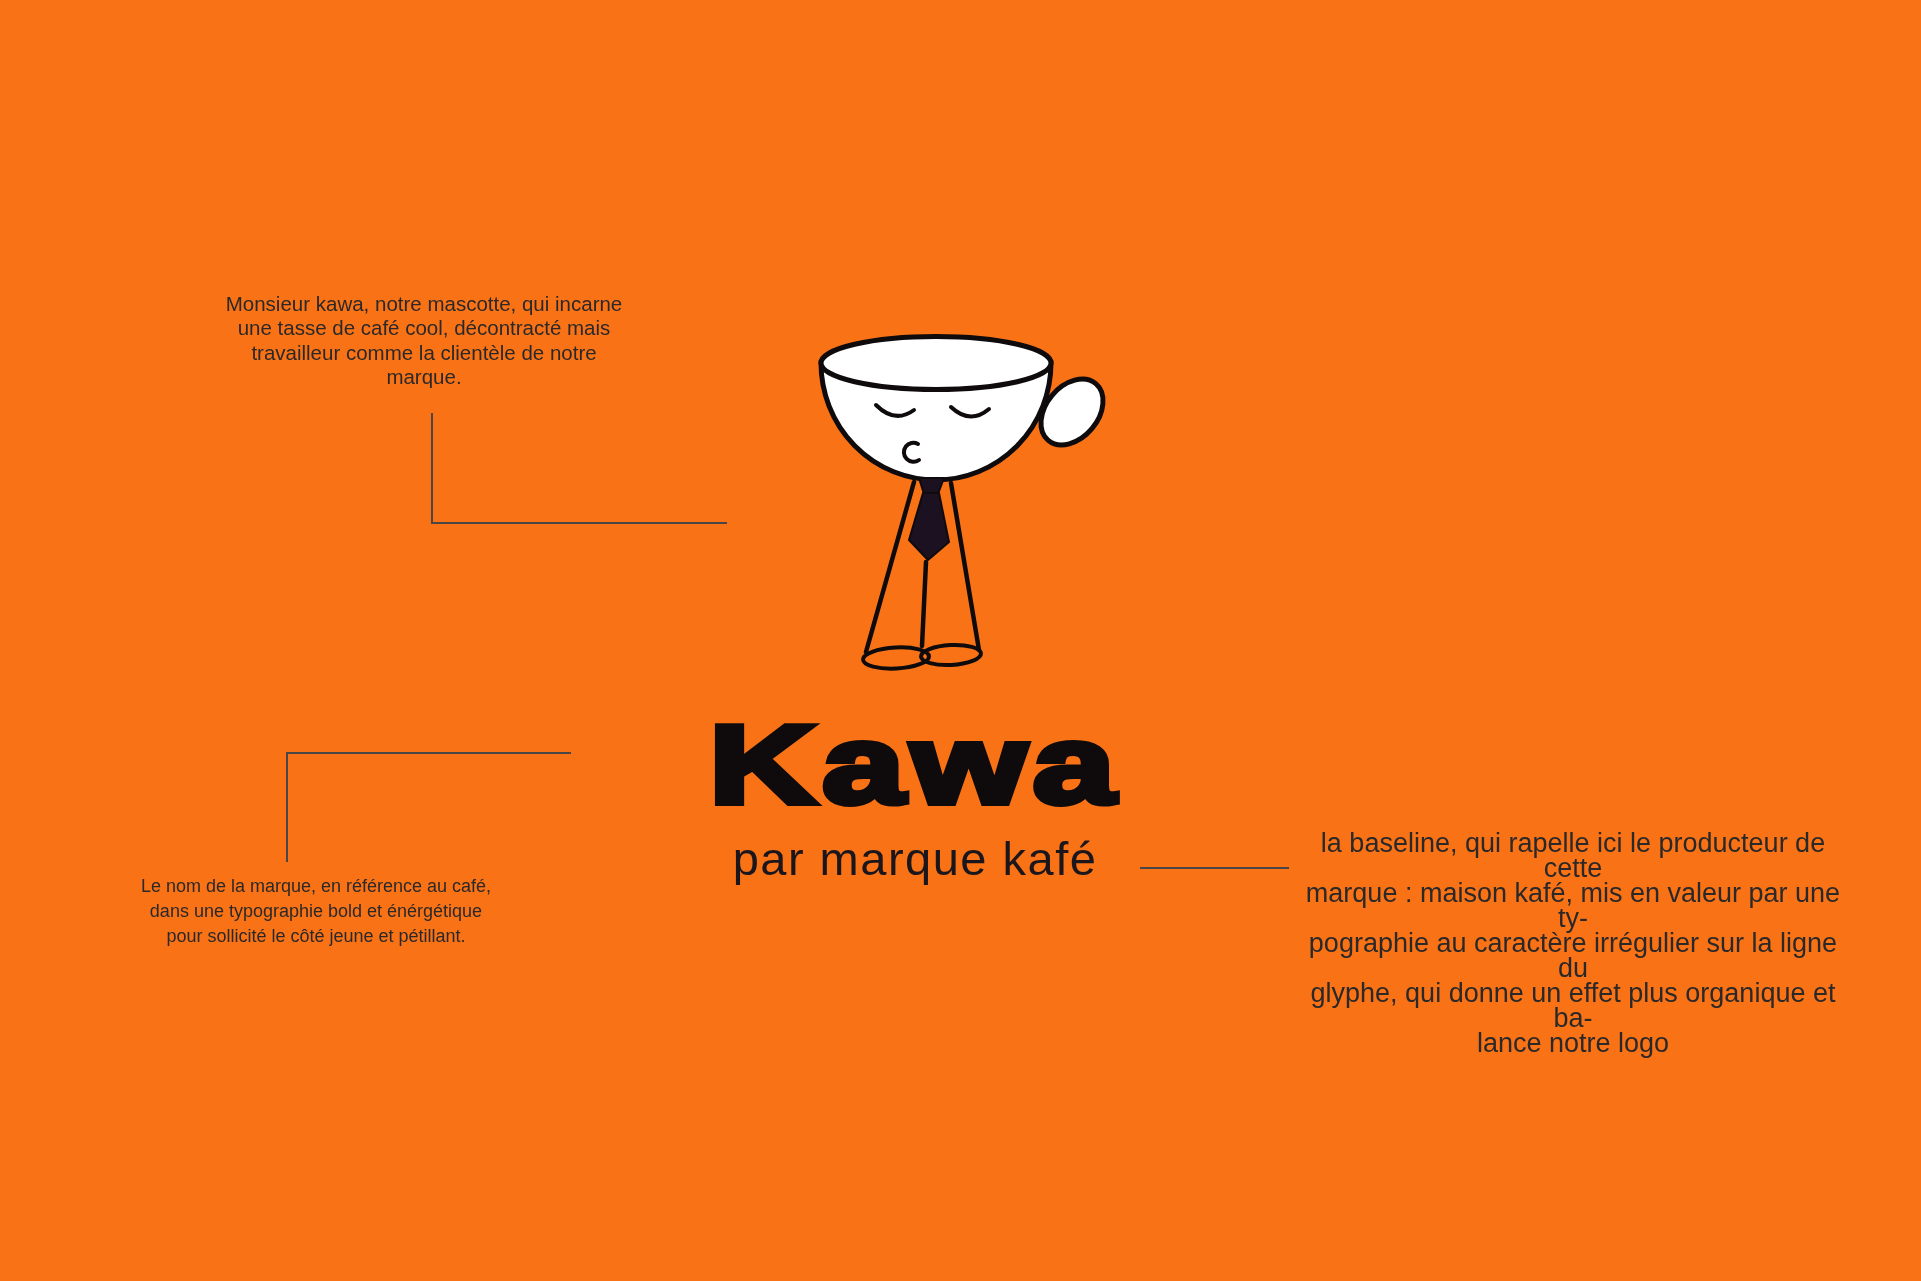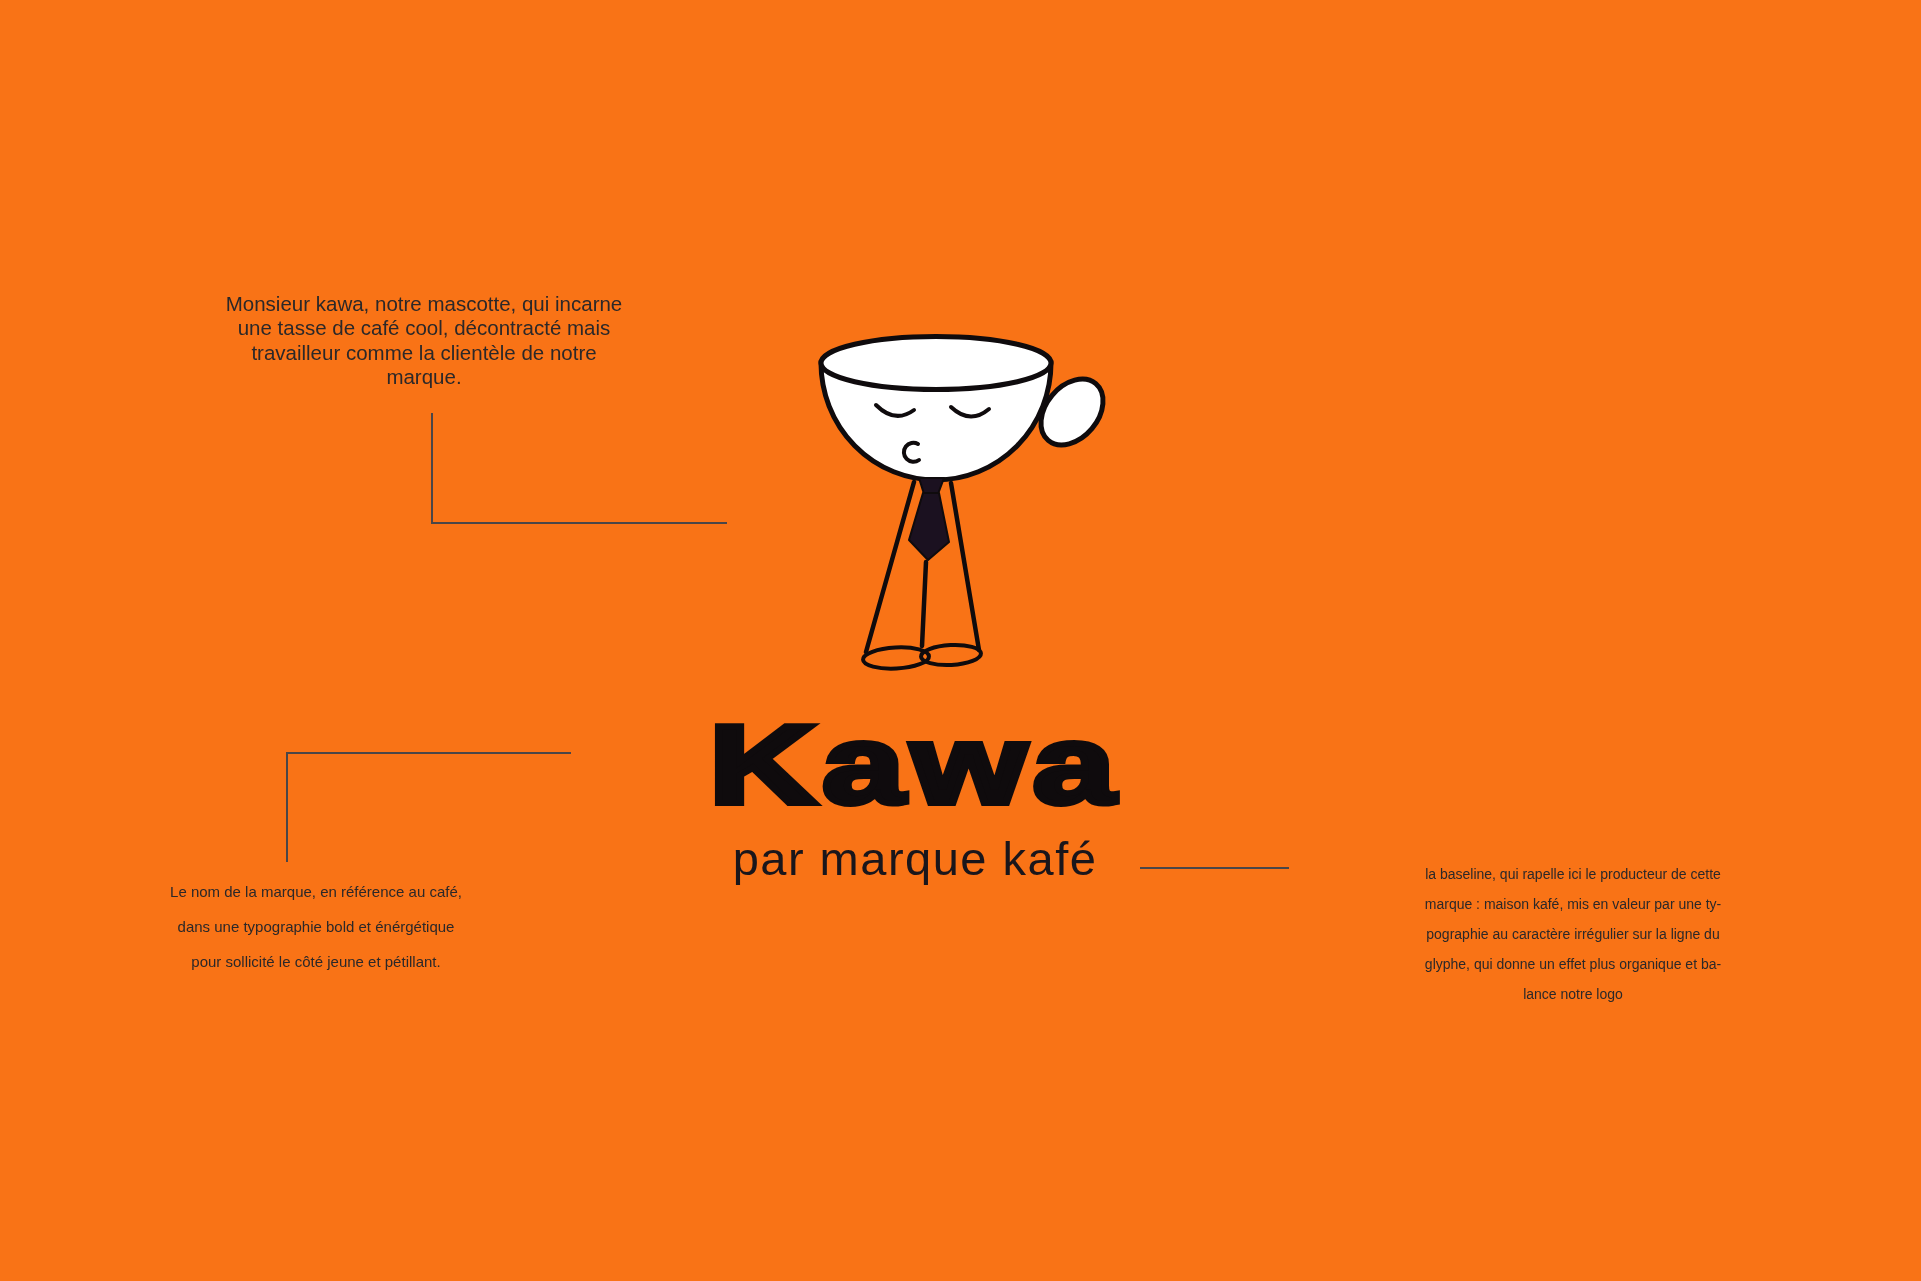--- a/index.html
+++ b/index.html
@@ -10,22 +10,22 @@
     font-family:"Liberation Sans", sans-serif;
     overflow:hidden;
   }
   .note{
     position:absolute;
     color:#2b2829;
     text-align:center;
     white-space:pre-line;
   }
   .note--mascot{left:144px;top:292px;width:560px;font-size:20.5px;line-height:24.3px;}
-  .note--name{left:36px;top:874px;width:560px;font-size:15px;line-height:35px;}
-  .note--baseline{left:1293px;top:859px;width:560px;font-size:14px;line-height:30px;}
+  .note--name{left:36px;top:874px;width:560px;font-size:18px;line-height:25px;}
+  .note--baseline{left:1293px;top:831px;width:560px;font-size:27px;line-height:25px;}
   .line{position:absolute;background:#4a4648;}
   .line--c1v{left:431px;top:413px;width:2px;height:111px;}
   .line--c1h{left:431px;top:522px;width:296px;height:2px;}
   .line--c2h{left:286px;top:752px;width:285px;height:2px;}
   .line--c2v{left:286px;top:752px;width:2px;height:110px;}
   .line--c3h{left:1140px;top:867px;width:149px;height:2px;}
   .logo-wordmark{
     position:absolute;left:615px;top:709px;width:600px;
     text-align:center;font-size:112px;line-height:112px;
     font-weight:bold;color:#0f0b0d;

